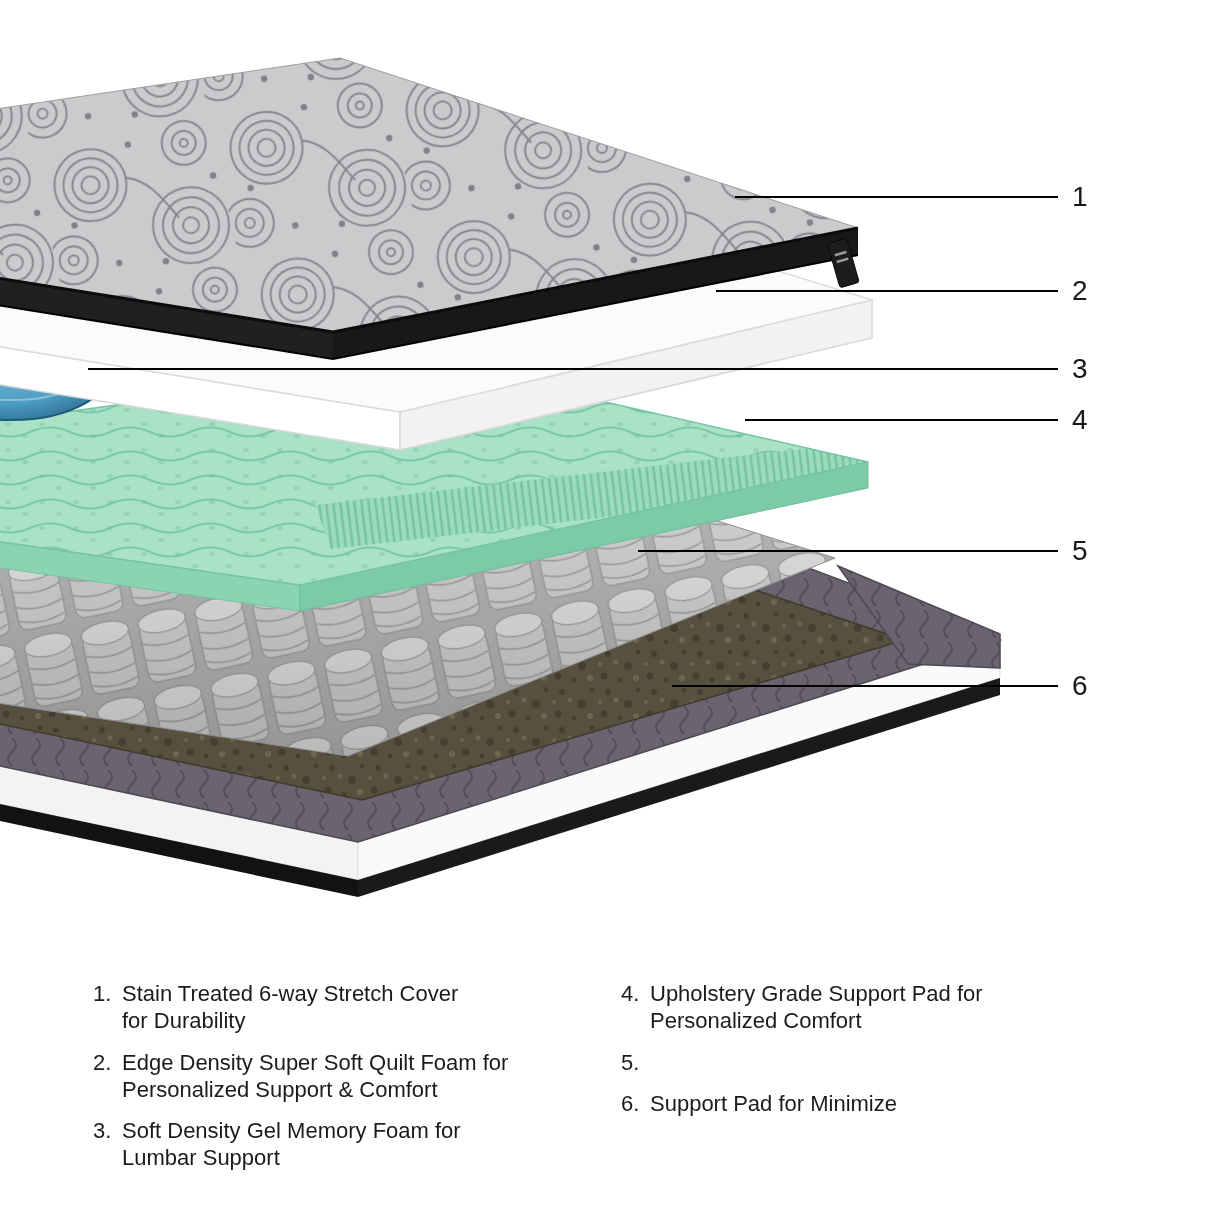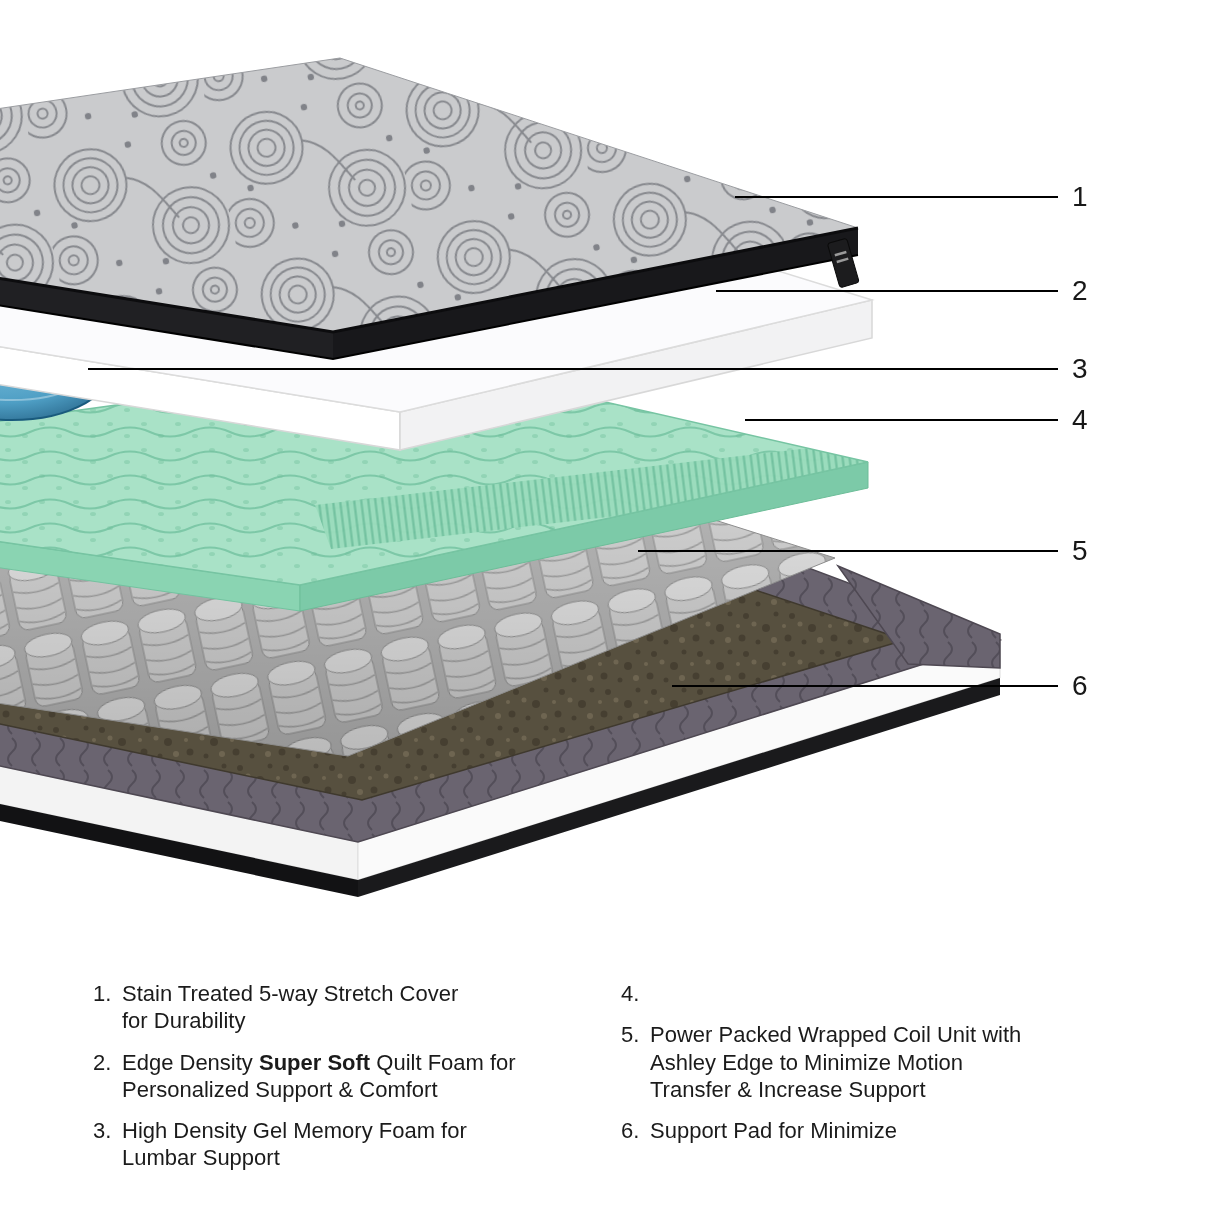--- a/index.html
+++ b/index.html
@@ -10,21 +10,21 @@
   .diagram{position:absolute;top:0;left:0;}
   .callout-num{font:400 28px "Liberation Sans",sans-serif;fill:#181818;}
   .callout-line{stroke:var(--callout_black,#000);stroke-width:2;fill:none;}
   .legend{position:absolute;top:980px;left:0;width:1214px;height:200px;color:#1b1b1b;}
   .legend-col{position:absolute;top:0;}
   .legend-col.left{left:93px;width:490px;}
   .legend-col.right{left:621px;width:500px;}
   .legend-item{display:flex;margin-bottom:14px;font-size:22px;line-height:1.24;}
   .li-num{flex:0 0 29px;}
   .li-text{white-space:pre-line;}
-  .li-text b{font-weight:bold;}
+  .li-text b{font-weight:normal;}
 </style>
 </head>
 <body>
 
 <svg class="diagram" width="1214" height="952" viewBox="0 0 1214 952" xmlns="http://www.w3.org/2000/svg">
   <defs>
     <pattern id="quilt" width="180" height="150" patternUnits="userSpaceOnUse" patternTransform="rotate(-12)">
       <rect width="180" height="150" style="fill:var(--cover_gray,#cacbcd)"></rect>
       <g style="stroke:var(--cover_pattern,#87898e)" stroke-width="2" fill="none">
         <circle cx="50" cy="50" r="36"></circle>
@@ -189,42 +189,41 @@
     <text class="callout-num" x="1072" y="429">4</text>
     <text class="callout-num" x="1072" y="560">5</text>
     <text class="callout-num" x="1072" y="695">6</text>
   </g>
 </svg>
 
 <div class="legend">
   <div class="legend-col left">
     <div class="legend-item">
       <span class="li-num">1.</span>
-      <span class="li-text">Stain Treated 5-way Stretch Cover
+      <span class="li-text">Stain Treated 6-way Stretch Cover
 for Durability</span>
     </div>
     <div class="legend-item">
       <span class="li-num">2.</span>
       <span class="li-text"><span>Edge Density </span><b>Super Soft</b><span> Quilt Foam for
 Personalized Support &amp; Comfort</span></span>
     </div>
     <div class="legend-item">
       <span class="li-num">3.</span>
-      <span class="li-text">High Density Gel Memory Foam for
+      <span class="li-text">Soft Density Gel Memory Foam for
 Lumbar Support</span>
     </div>
   </div>
   <div class="legend-col right">
     <div class="legend-item">
       <span class="li-num">4.</span>
+      <span class="li-text">Upholstery Grade Support Pad for
+Personalized Comfort</span>
     </div>
     <div class="legend-item">
       <span class="li-num">5.</span>
-      <span class="li-text">Power Packed Wrapped Coil Unit with
-Ashley Edge to Minimize Motion
-Transfer &amp; Increase Support</span>
     </div>
     <div class="legend-item">
       <span class="li-num">6.</span>
       <span class="li-text">Support Pad for Minimize</span>
     </div>
   </div>
 </div>
 
 </body></html>

